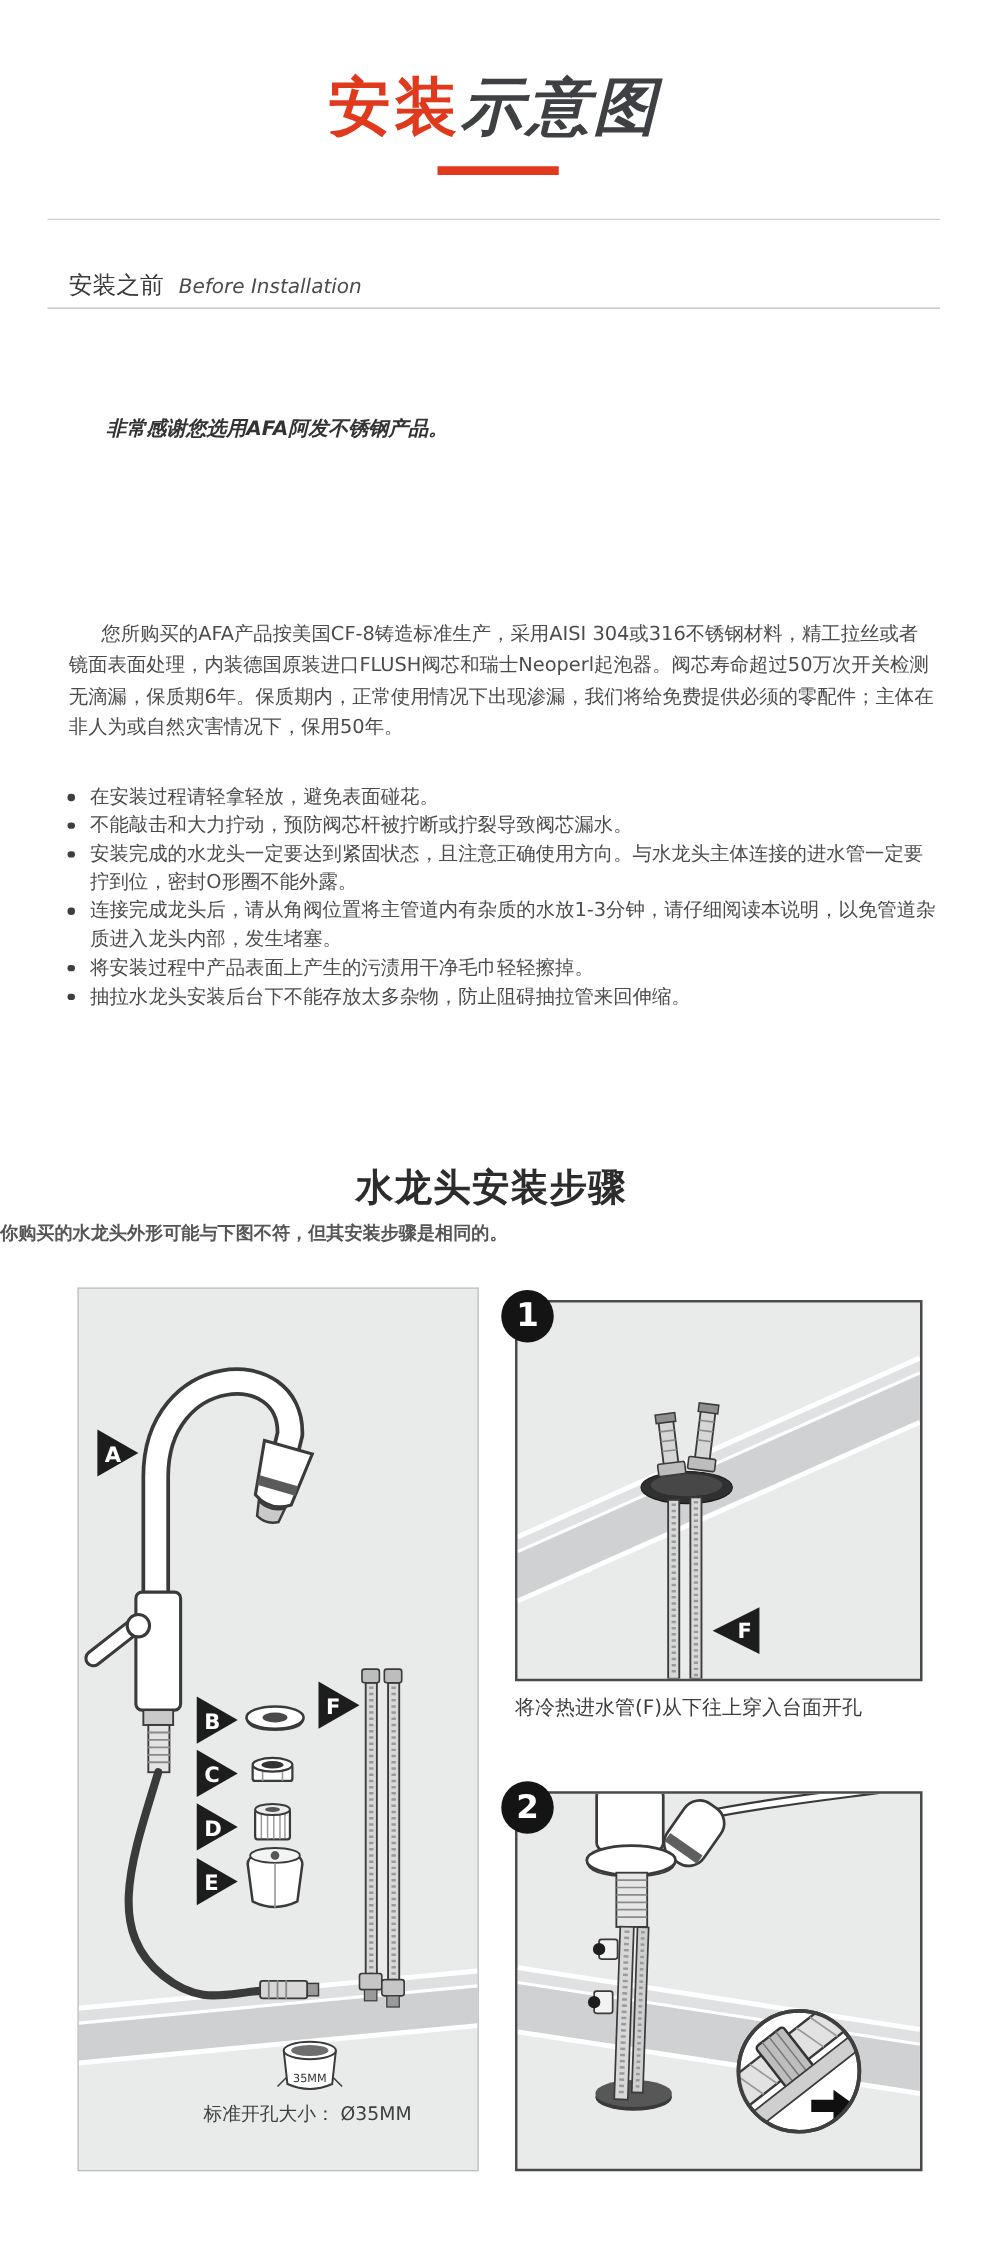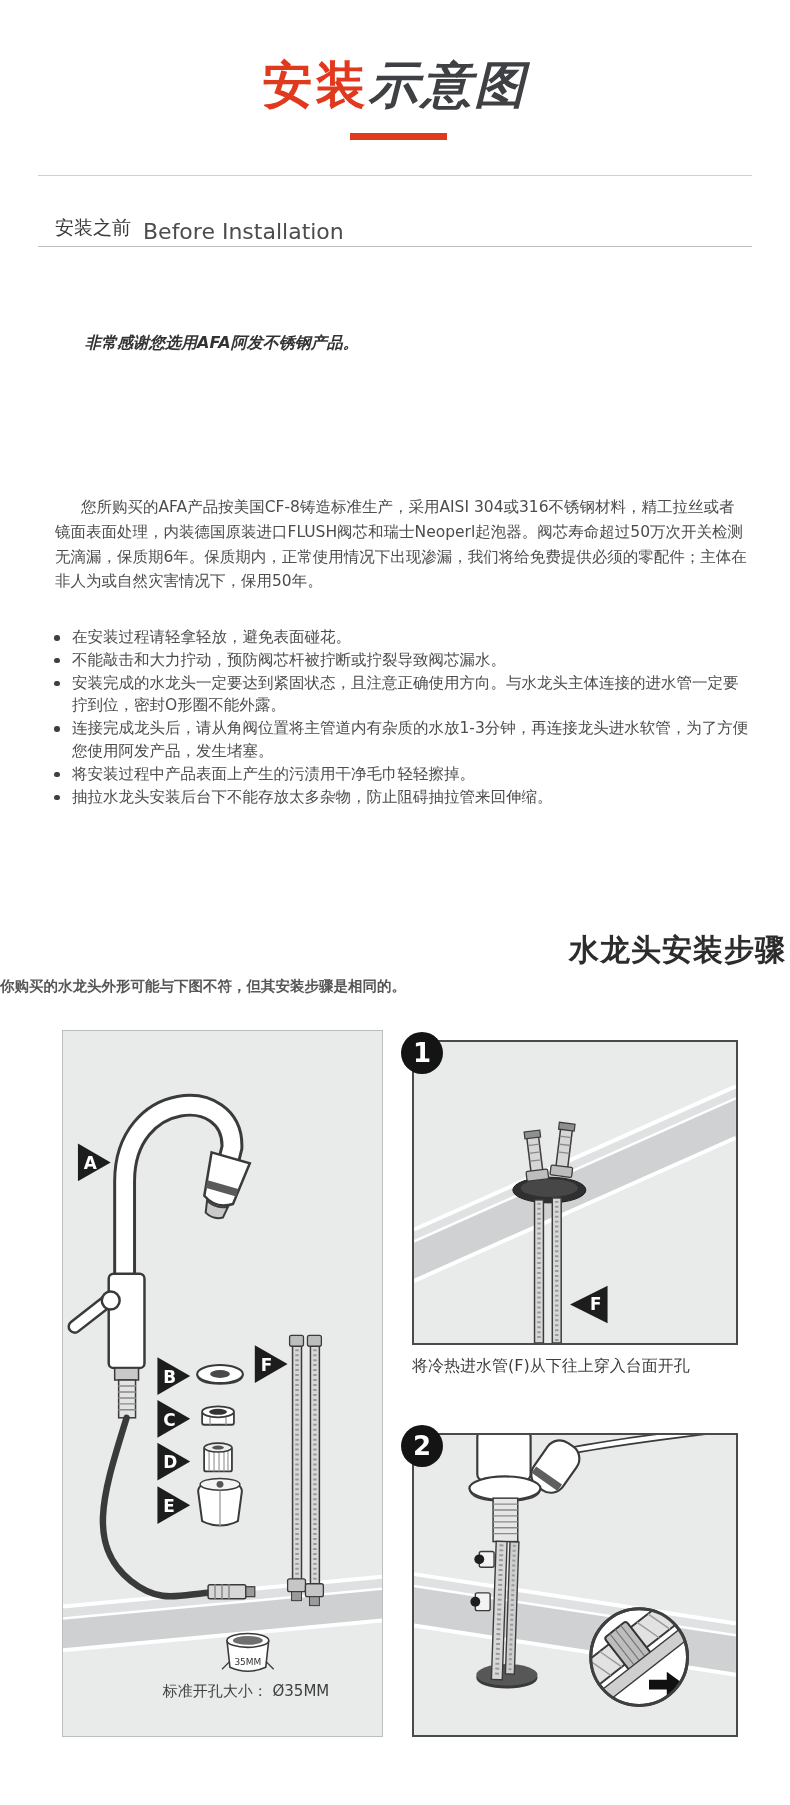--- a/index.html
+++ b/index.html
@@ -7,32 +7,32 @@
   .abs{position:absolute;}
   
   .page-title{left:0;top:58px;width:790px;text-align:center;font-size:50px;font-weight:800;letter-spacing:3px;line-height:1.1;margin:0;}
   .t-red{color:#e0391d;}
   .t-dark{color:#3e4043;font-style:italic;}
   .title-underline{left:350px;top:133px;width:97px;height:7px;background:#e0391d;}
   
   .rule{height:1px;left:38px;width:714px;background:#cfcfcf;}
   .rule.bottom{background:#bdbdbd;}
   .sec-cn{left:55px;top:215px;font-size:19px;color:#3a3a3a;}
-  .sec-en{left:143px;top:219px;font-size:22px;color:#4c4c4c;}
+  .sec-en{left:143px;top:219px;font-size:16px;color:#4c4c4c;font-style:italic;}
   
   .intro{left:85px;top:331px;width:660px;font-size:16px;font-weight:bold;color:#333333;line-height:23px;}
   .intro p{margin:0;font-style:italic;}
   
   .para{left:55px;top:495px;width:692px;font-size:15.5px;line-height:24.8px;color:#4c4c4c;text-indent:26px;margin:0;}
   
   .notes{left:49px;top:626px;width:700px;margin:0;padding:0;list-style:none;font-size:15.5px;line-height:22.8px;color:#4c4c4c;}
   .notes li{position:relative;padding-left:23px;margin:0;}
   .notes li::before{content:"";position:absolute;left:5px;top:9px;width:5.5px;height:5.5px;border-radius:50%;background:#3f3f3f;}
   
-  .steps-title{left:0;top:930px;width:786px;text-align:right;font-size:30px;font-weight:800;color:#2c2c2c;margin:0;letter-spacing:1px;}
+  .steps-title{left:0;top:930px;width:786px;text-align:center;font-size:30px;font-weight:800;color:#2c2c2c;margin:0;letter-spacing:1px;}
   .steps-sub{left:0;top:977px;width:790px;font-size:14.5px;font-weight:600;color:#565656;margin:0;}
   
   .panel-left{left:62px;top:1030px;width:321px;height:707px;background:#e9eaea;border:1px solid #bcbdbe;box-sizing:border-box;}
   .panel-box{width:326px;height:305px;background:#e9eaea;border:2px solid #4a4a4a;box-sizing:border-box;overflow:hidden;}
   .panel-step1{left:412px;top:1040px;}
   .panel-step2{left:412px;top:1433px;height:304px;}
   .panel-box svg,.panel-left svg{display:block;width:100%;height:100%;}
   .badge{width:42px;height:42px;border-radius:50%;background:#141414;color:#fff;font-size:26px;font-weight:bold;display:flex;align-items:center;justify-content:center;z-index:5;}
   .badge-1{left:401px;top:1032px;}
   .badge-2{left:401px;top:1425px;}
@@ -57,21 +57,21 @@
 <div class="abs intro">
   <p>非常感谢您选用AFA阿发不锈钢产品。</p>
 </div>
 
 <p class="abs para">您所购买的AFA产品按美国CF-8铸造标准生产，采用AISI 304或316不锈钢材料，精工拉丝或者镜面表面处理，内装德国原装进口FLUSH阀芯和瑞士Neoperl起泡器。阀芯寿命超过50万次开关检测无滴漏，保质期6年。保质期内，正常使用情况下出现渗漏，我们将给免费提供必须的零配件；主体在非人为或自然灾害情况下，保用50年。</p>
 
 <ul class="abs notes">
   <li>在安装过程请轻拿轻放，避免表面碰花。</li>
   <li>不能敲击和大力拧动，预防阀芯杆被拧断或拧裂导致阀芯漏水。</li>
   <li>安装完成的水龙头一定要达到紧固状态，且注意正确使用方向。与水龙头主体连接的进水管一定要拧到位，密封O形圈不能外露。</li>
-  <li>连接完成龙头后，请从角阀位置将主管道内有杂质的水放1-3分钟，再连接龙头进水软管，为了方便您使用阿发产品，发生堵塞。</li>
+  <li>连接完成龙头后，请从角阀位置将主管道内有杂质的水放1-3分钟，请仔细阅读本说明，以免管道杂质进入龙头内部，发生堵塞。</li>
   <li>将安装过程中产品表面上产生的污渍用干净毛巾轻轻擦掉。</li>
   <li>抽拉水龙头安装后台下不能存放太多杂物，防止阻碍抽拉管来回伸缩。</li>
 </ul>
 
 <h2 class="abs steps-title">水龙头安装步骤</h2>
 <p class="abs steps-sub">你购买的水龙头外形可能与下图不符，但其安装步骤是相同的。</p>
 
 <div class="abs panel-left">
   <svg viewBox="0 0 321 707">
 

